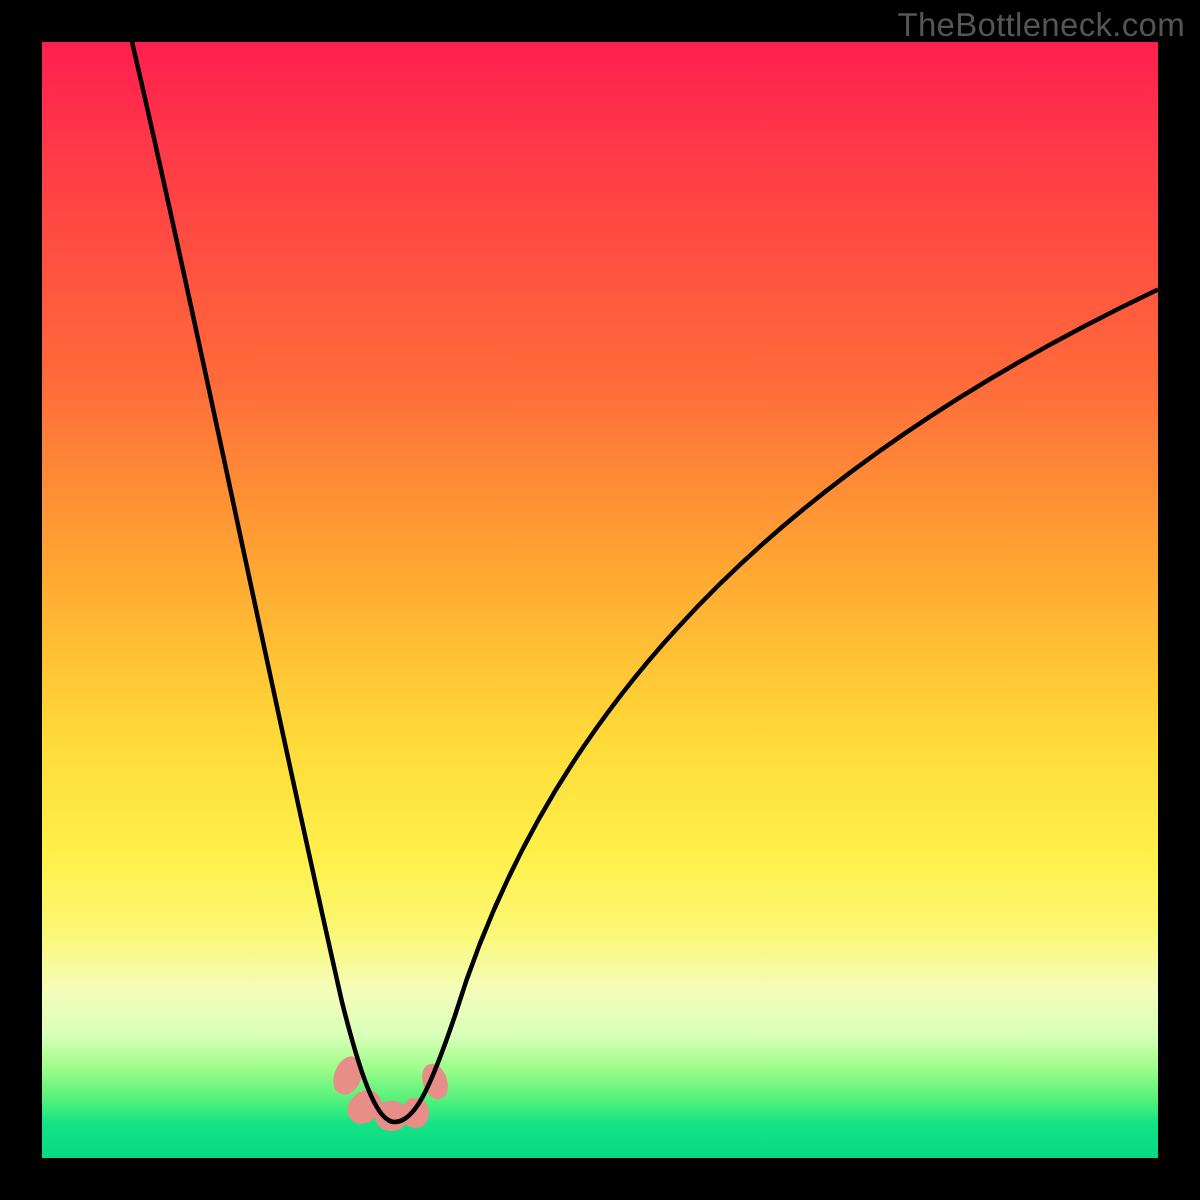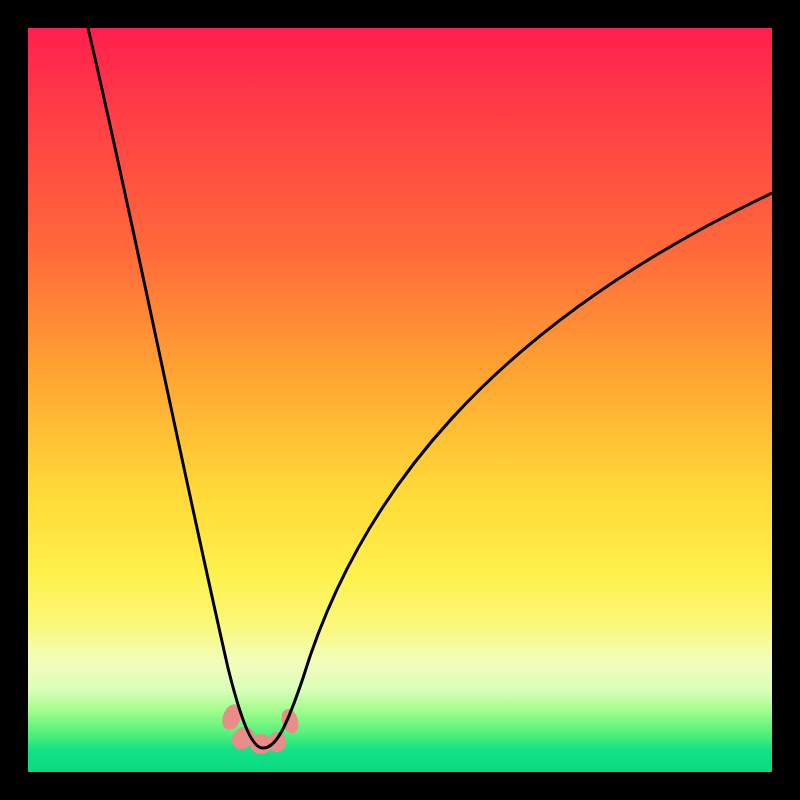--- a/index.html
+++ b/index.html
@@ -61,20 +61,21 @@
     position: absolute;
     background: #e88d88;
     border-radius: 50% / 55%;
     transform: rotate(0deg);
   }
 </style>
 </head>
 <body>
 
 <div class="frame">
+  <div class="watermark">TheBottleneck.com</div>
 
   <div class="plot-area">
 
     <div class="blob" style="left:195px; top:676px; width:18px; height:26px; transform:rotate(22deg);"></div>
     <div class="blob" style="left:205px; top:698px; width:20px; height:24px; transform:rotate(45deg);"></div>
     <div class="blob" style="left:222px; top:706px; width:22px; height:20px;"></div>
     <div class="blob" style="left:240px; top:704px; width:18px; height:20px;"></div>
     <div class="blob" style="left:254px; top:681px; width:16px; height:24px; transform:rotate(-18deg);"></div>
 
     <svg class="curve" viewBox="0 0 744 744" preserveAspectRatio="none">

